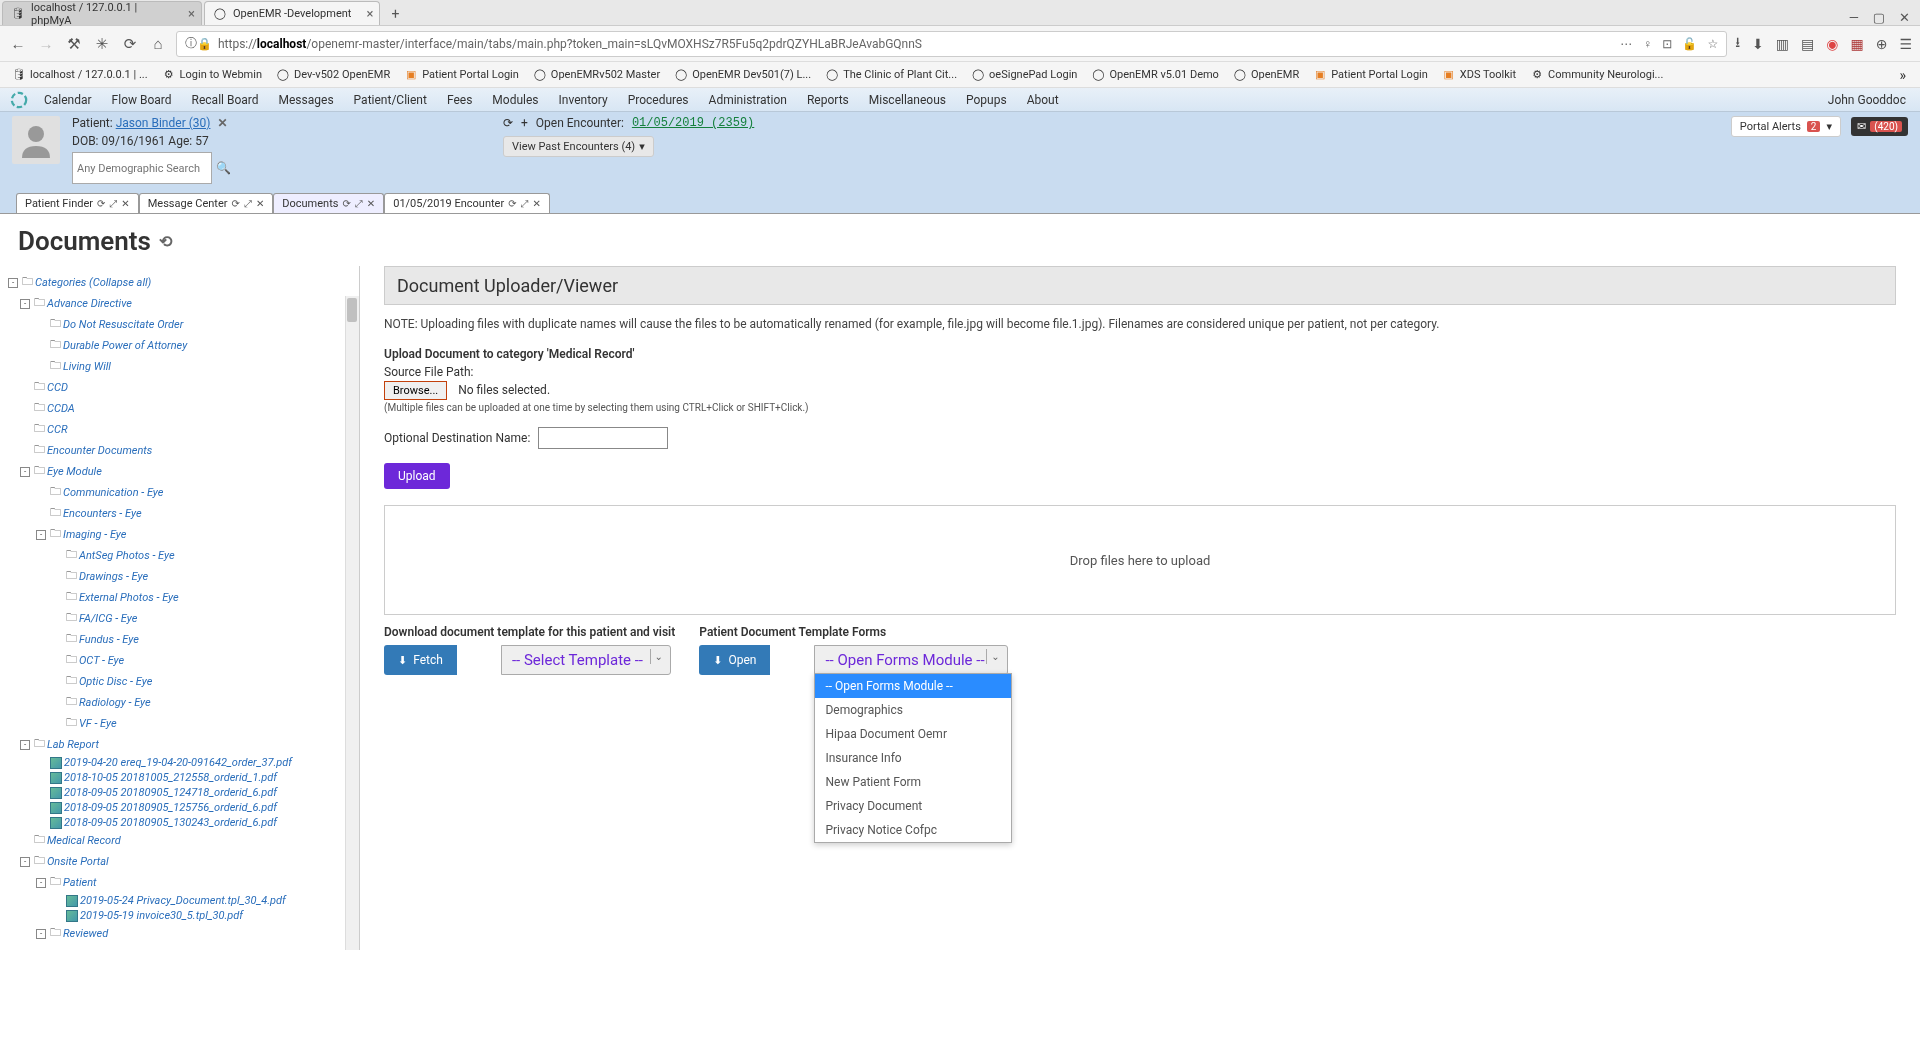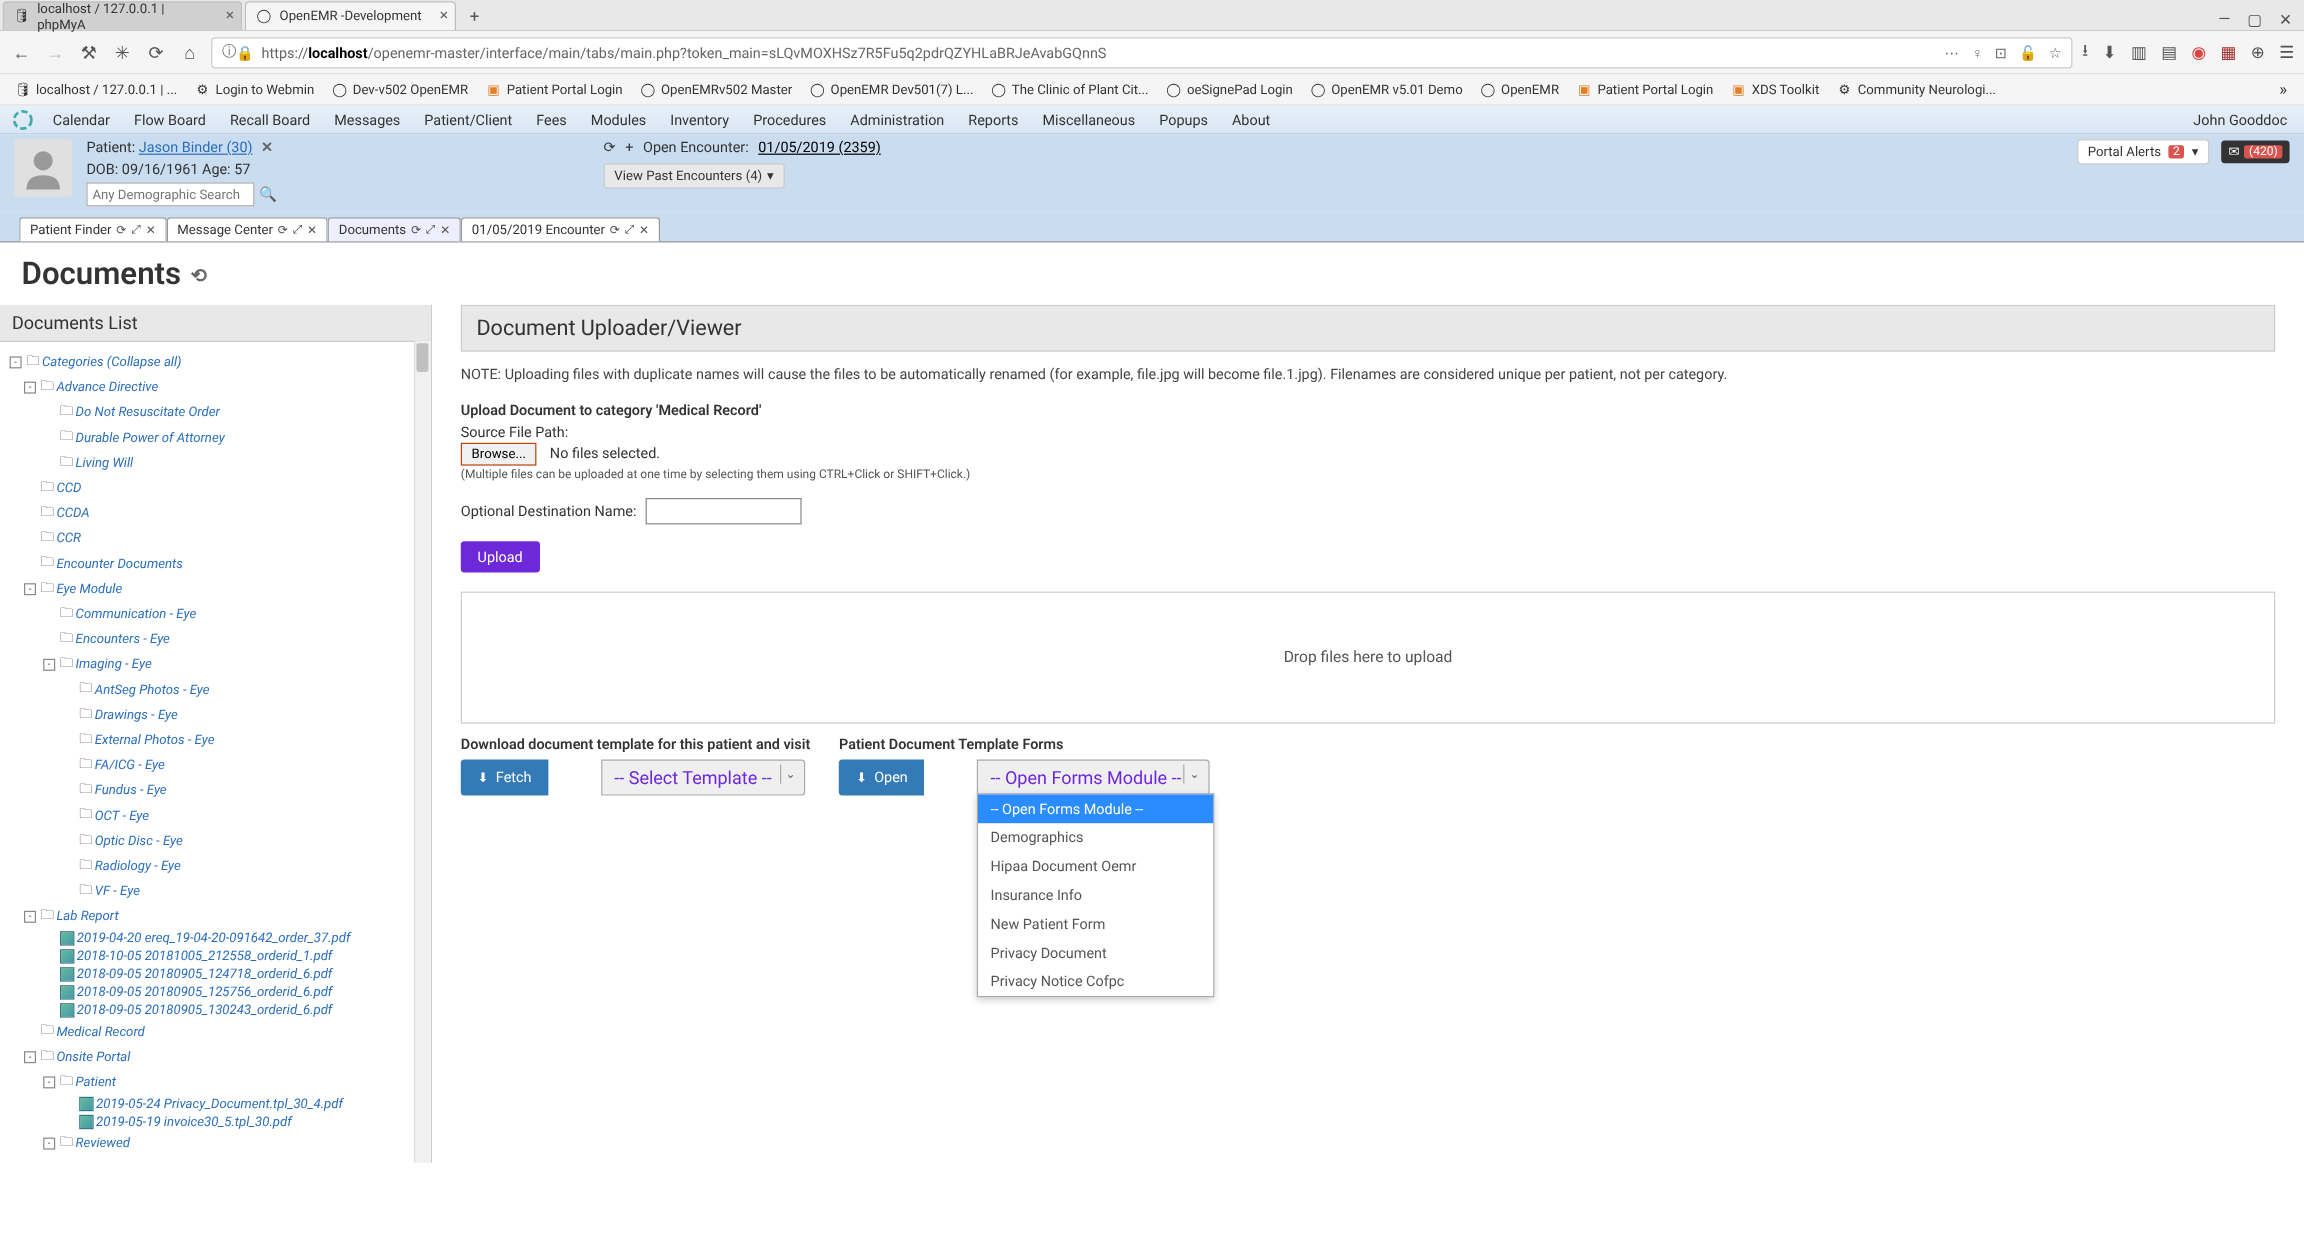--- a/index.html
+++ b/index.html
@@ -38,26 +38,26 @@
 
 
 .patient-header { background: #c9dcf0; padding: 4px 12px; display: flex; align-items: flex-start; gap: 12px; position:relative;}
 .avatar { width: 48px; height: 48px; background: #e0e0e0; border-radius: 2px; display:flex; align-items:center; justify-content:center;}
 .avatar svg { width:40px; height:40px; fill:#999;}
 .patient-info { display:flex; flex-direction:column; gap:4px;}
 .patient-line { font-size: 12px; color:#333;}
 .patient-line a { color: #2a6ebb; }
 .patient-line .x-close { color:#666; margin-left:4px; font-weight:bold; cursor:pointer;}
 .demo-search { display:flex; align-items:center; gap:4px;}
-.demo-search input { width: 140px; height:20px; border:1px solid #aaa; padding:0 4px; font-size:11px;}
+.demo-search input { width: 140px; height:32px; border:1px solid #aaa; padding:0 4px; font-size:11px;}
 .demo-search .search-icon { font-size:12px; color:#444;}
 
 .encounter-block { margin-left: 260px;}
 .encounter-row { display:flex; align-items:center; gap:8px; font-size:12px; color:#333;}
-.encounter-link { color:#000000;}
+.encounter-link { color:#15803d;font-family:Liberation Mono, monospace;}
 .past-enc { margin-top:6px; background:#e8e8e8; border:1px solid #ccc; padding:3px 8px; border-radius:3px; display:inline-flex; align-items:center; gap:4px; font-size:11px;}
 
 .alerts-block { margin-left:auto; display:flex; align-items:center; gap:10px;}
 .portal-alerts { background:#fff; border:1px solid #ccc; padding:3px 8px; border-radius:3px; font-size:11px; display:flex; align-items:center; gap:6px;}
 .badge-red { background:#d9534f; color:#fff; border-radius:2px; padding:0 4px; font-size:10px;}
 .mail-btn { background:#333; color:#fff; border-radius:3px; padding:3px 6px; display:flex; align-items:center; gap:4px; font-size:11px;}
 .mail-btn .badge-red { background:#d9534f;}
 
 
 .inner-tabs { background:#c9dcf0; padding: 0 6px; display:flex; gap:0; align-items:flex-end; height:26px; border-bottom:1px solid #999;}
@@ -311,21 +311,20 @@
 </div>
 
 <div class="content-wrap">
   <div class="page-heading">
     <span>Documents</span>
     <span class="refresh-icon">⟲</span>
   </div>
   <div class="main-split">
 
     <div class="left-pane">
-      <div class="pane-header">Documents List</div>
       <div class="tree" id="tree-root">
         <div class="tree-line">
           <span class="tree-toggle">-</span>
           <span class="folder-icon">🗀</span>
           <span class="tree-link">Categories (Collapse all)</span>
         </div>
 
       <div class="tree-line lvl1">
             <span class="tree-toggle">-</span>
             <span class="folder-icon">🗀</span> 

